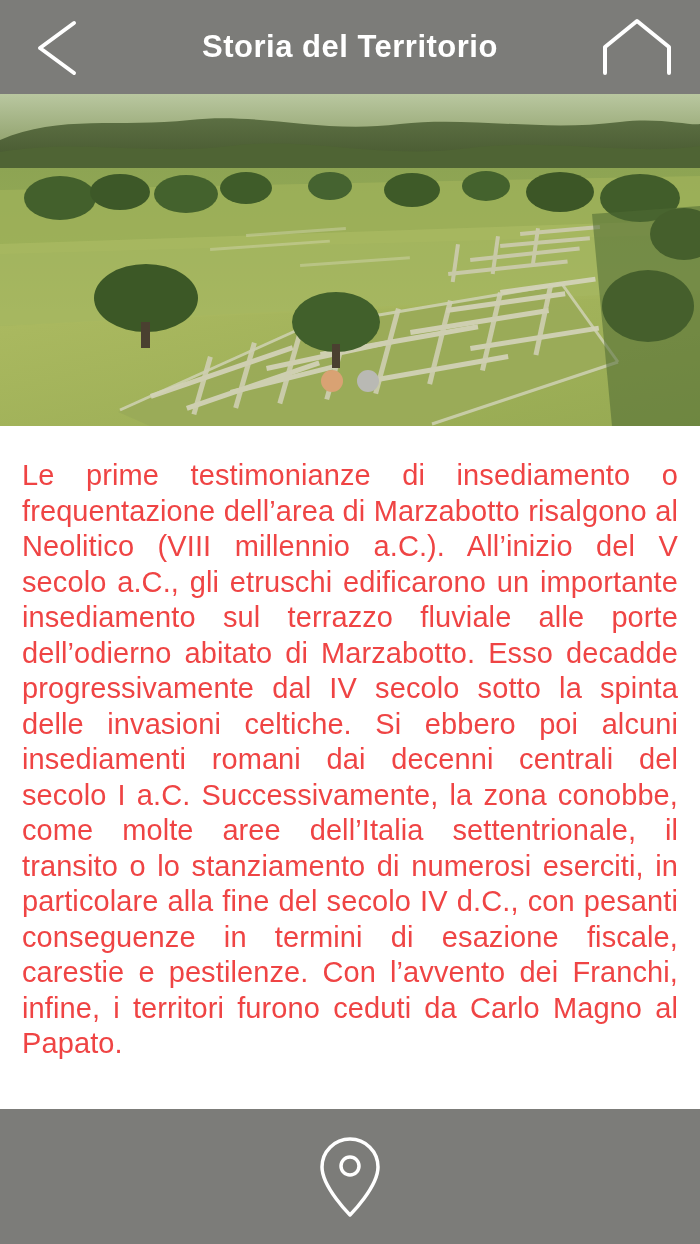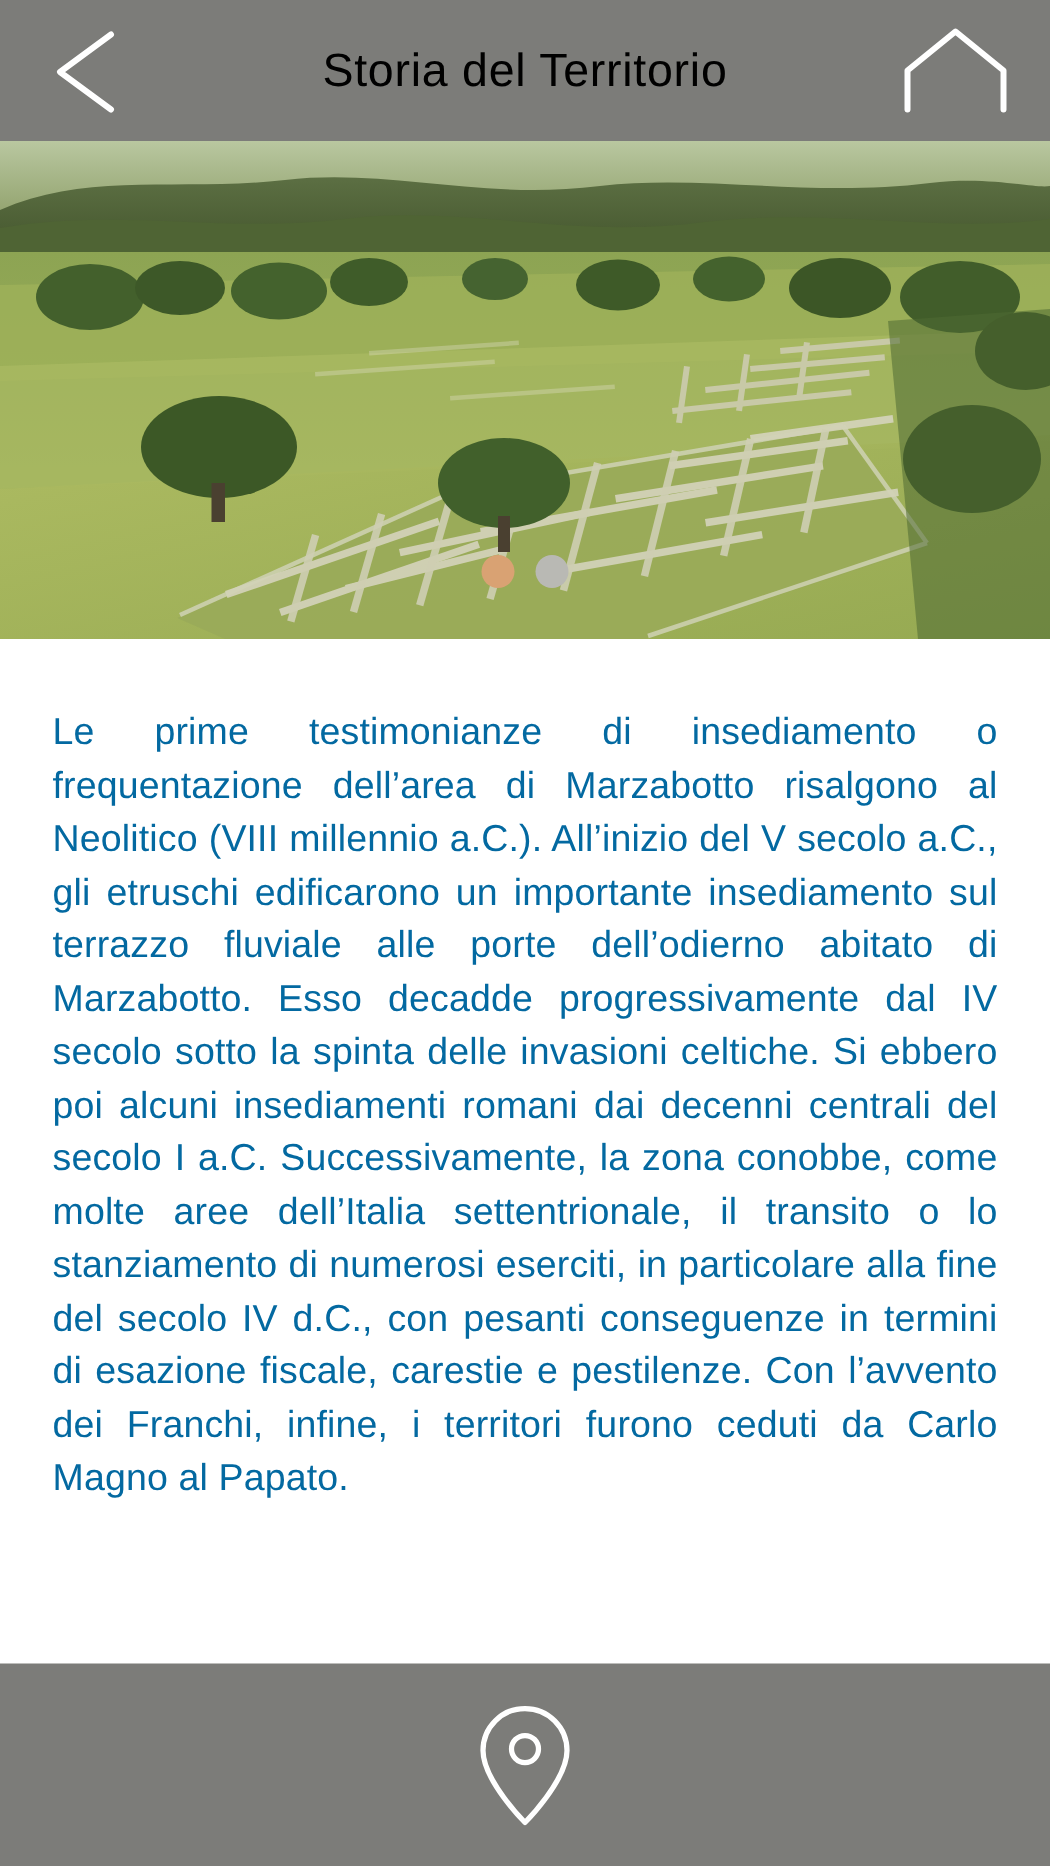--- a/index.html
+++ b/index.html
@@ -26,23 +26,23 @@
   .header {
     position: relative;
     height: 94px;
     background: #7c7c79;
     flex: 0 0 94px;
     display: flex;
     align-items: center;
     justify-content: center;
   }
   .header-title {
-    color: #000000;
+    color: #ffffff;
     font-size: 31px;
-    font-weight: 400;
+    font-weight: 700;
     letter-spacing: 0.5px;
     line-height: 94px;
     text-align: center;
     white-space: nowrap;
   }
   .back-btn {
     position: absolute;
     left: 26px;
     top: 18px;
     width: 60px;
@@ -97,26 +97,26 @@
   .dot.inactive { background: #b9b9b4; }
 
   
   .content {
     flex: 1 1 auto;
     background: #ffffff;
     padding: 28px 18px 0 18px;
     overflow: hidden;
   }
   .body-text {
-    color: #0369a1;
-    font-size: 25px;
+    color: #ef4444;
+    font-size: 29px;
     line-height: 35.5px;
     text-align: justify;
     letter-spacing: 0.1px;
-    margin: 17px;
+    margin: 4px;
   }
 
   
   .footer {
     flex: 0 0 135px;
     height: 135px;
     background: #7c7c79;
     display: flex;
     align-items: center;
     justify-content: center;

